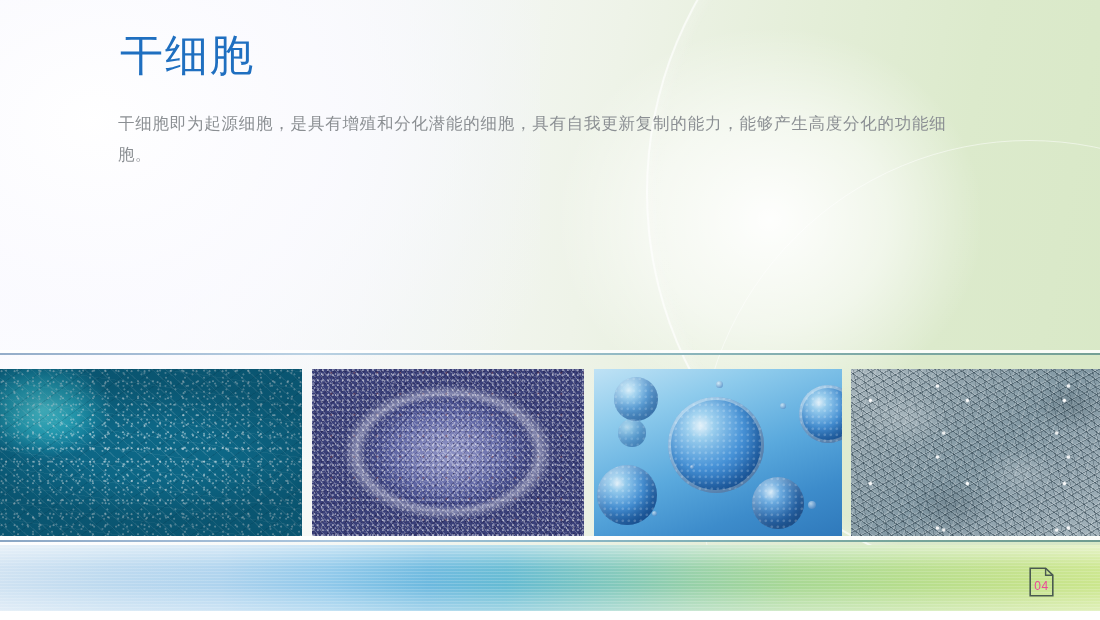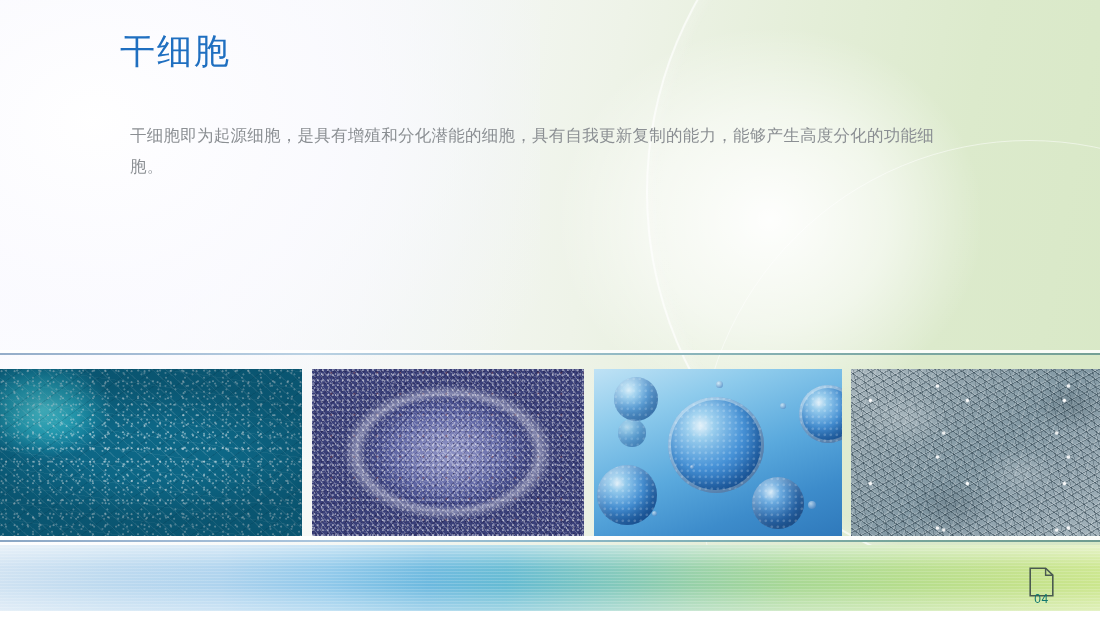--- a/index.html
+++ b/index.html
@@ -72,38 +72,38 @@
     right: -260px; top: 140px;
     width: 660px; height: 660px;
     border-radius: 50%;
     border: 1px solid rgba(255,255,255,0.5);
   }
 
   
   .title {
     position: absolute;
     left: 120px; top: 30px;
-    font-size: 35px;
+    font-size: 43px;
     line-height: 1.18;
     letter-spacing: 2px;
     color: #1f6fc0;
     font-weight: 400;
     white-space: nowrap;
   }
   .body-text {
     position: absolute;
     left: 118px; top: 108px;
     width: 828px;
     font-size: 16.5px;
     line-height: 31.2px;
     color: #8b8f93;
     letter-spacing: 0.2px;
     text-align: justify;
   }
-  .body-text p { margin: 12px; }
+  .body-text p { margin: 0; }
 
   
   .divider-wrap {
     position: absolute;
     left: 0; top: 350px;
     width: 1100px; height: 10px;
   }
   .divider-line {
     position: absolute;
     left: 0; top: 3px;
@@ -313,25 +313,25 @@
 
   
   .page-badge {
     position: absolute;
     left: 1029px; top: 567px;
     width: 25px; height: 30px;
   }
   .page-badge svg { display: block; }
   .page-badge .num {
     position: absolute;
-    left: 0; top: 17px;
+    left: 0; top: 4px;
     width: 25px; height: 30px;
     display: flex; align-items: center; justify-content: center;
     font-size: 12px;
-    color: #0f766e;
+    color: #ec4899;
     letter-spacing: 0.5px;
     font-family: "Liberation Sans", sans-serif;
   }
 </style>
 </head>
 <body>
 
 <div id="slide">
 
   <div class="bg-base"></div>

